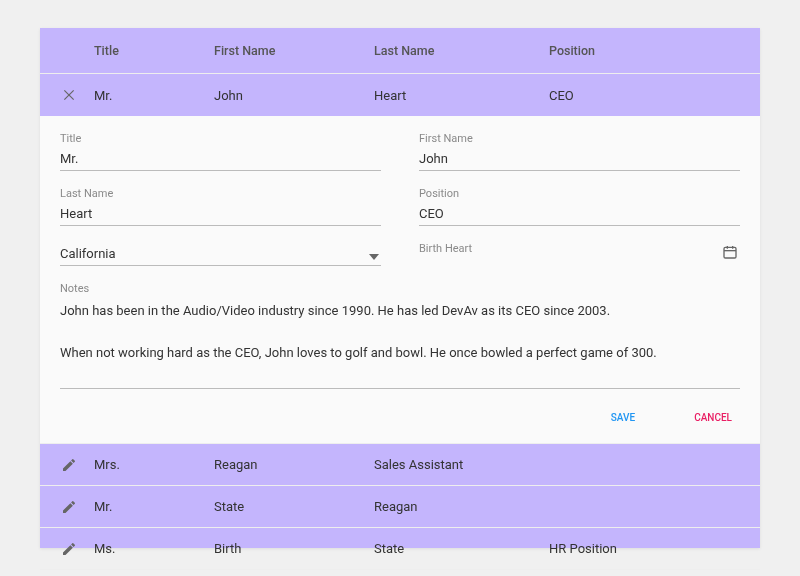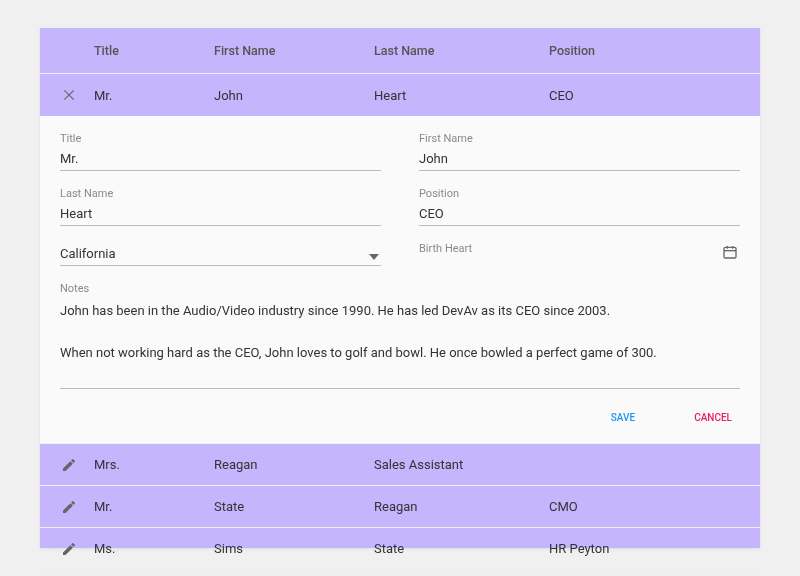--- a/index.html
+++ b/index.html
@@ -208,30 +208,29 @@
         <div class="col-icon">
           <span class="icon-btn">
             <svg width="16" height="16" viewBox="0 0 24 24" fill="currentColor">
               <path d="M3 17.25V21h3.75L17.81 9.94l-3.75-3.75L3 17.25zM20.71 7.04a1 1 0 0 0 0-1.41l-2.34-2.34a1 1 0 0 0-1.41 0l-1.83 1.83 3.75 3.75 1.83-1.83z"></path>
             </svg>
           </span>
         </div>
         <div class="col-title">Mr.</div>
         <div class="col-first">State</div>
         <div class="col-last">Reagan</div>
-        <div class="col-pos">CMO</div>
       </div>
       <div class="row data-row">
         <div class="col-icon">
           <span class="icon-btn">
             <svg width="16" height="16" viewBox="0 0 24 24" fill="currentColor">
               <path d="M3 17.25V21h3.75L17.81 9.94l-3.75-3.75L3 17.25zM20.71 7.04a1 1 0 0 0 0-1.41l-2.34-2.34a1 1 0 0 0-1.41 0l-1.83 1.83 3.75 3.75 1.83-1.83z"></path>
             </svg>
           </span>
         </div>
         <div class="col-title">Ms.</div>
-        <div class="col-first">Sims</div>
+        <div class="col-first">Birth</div>
         <div class="col-last">State</div>
-        <div class="col-pos">HR Peyton</div>
+        <div class="col-pos">HR Position</div>
       </div>
     </div>
 
 </div>
 
 </body></html>

